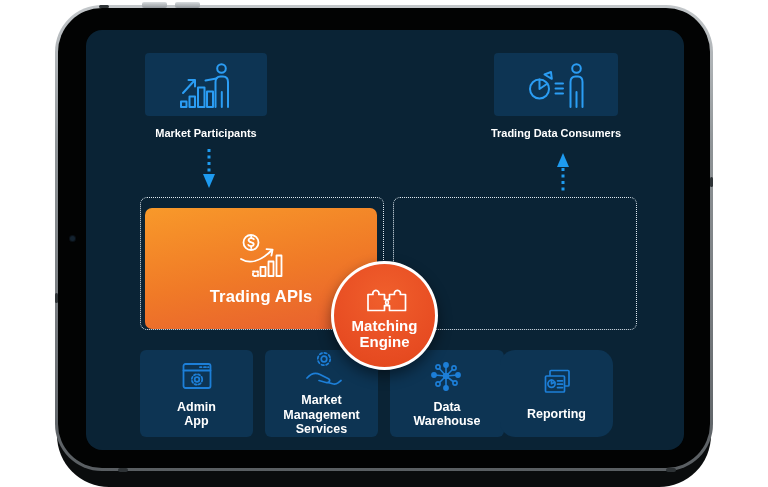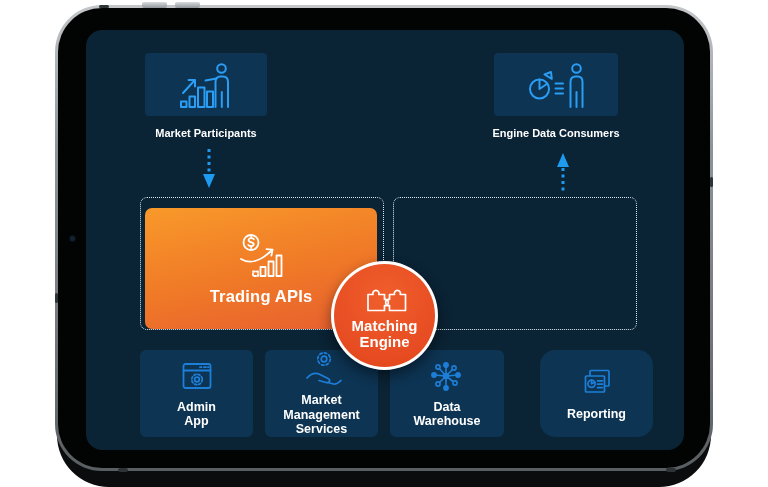--- a/index.html
+++ b/index.html
@@ -90,21 +90,21 @@
         <path d="M19.5 12.5 L26 10 L26.8 16.8 Z"></path>
         <path d="M30.5 21.5 H38 M30.5 26.5 H38 M30.5 31.5 H38"></path>
         <circle cx="51.5" cy="6.5" r="4.3"></circle>
         <path d="M45.5 45 V20 C45.5 16.5 47.5 14.5 50.5 14.5 H53 C55.5 14.5 57.5 16.5 57.5 20 V45"></path>
         <path d="M51.5 30 V45"></path>
       </svg>
     </span>
   </div>
 
   <div class="abs actor-label" style="left:120px;">Market Participants</div>
-  <div class="abs actor-label" style="left:470px;">Engine Data Consumers</div>
+  <div class="abs actor-label" style="left:470px;">Trading Data Consumers</div>
 
   <div class="abs flow-arrow" style="left:202px;top:148px;">
     <svg width="14" height="42" viewBox="0 0 14 42">
       <line x1="7" y1="1" x2="7" y2="25" stroke="currentColor" stroke-width="3" stroke-dasharray="3 3.5"></line>
       <polygon points="1,26 13,26 7,40" fill="currentColor"></polygon>
     </svg>
   </div>
   <div class="abs flow-arrow" style="left:556px;top:151px;">
     <svg width="14" height="42" viewBox="0 0 14 42">
       <polygon points="7,2 1,16 13,16" fill="currentColor"></polygon>
@@ -184,21 +184,21 @@
         <circle cx="8" cy="25" r="2.1" class="fill-tile"></circle>
         <circle cx="4" cy="16" r="2.1" fill="currentColor"></circle>
         <circle cx="8" cy="8" r="2.1" class="fill-tile"></circle>
         <circle cx="16" cy="17" r="2.4" fill="currentColor"></circle>
       </svg>
     </span>
     <div class="service-label">Data
 Warehouse</div>
   </div>
 
-  <div class="abs service-card" style="left:540px;border-radius:15px;">
+  <div class="abs service-card" style="left:500px;border-radius:15px;">
     <span class="s-icon">
       <svg width="34" height="34" viewBox="0 0 34 34" fill="none" stroke="currentColor" stroke-width="1.7" stroke-linecap="round" stroke-linejoin="round">
         <rect x="10" y="4.5" width="19" height="15.5" rx="1"></rect>
         <rect x="5.5" y="10" width="19" height="16" rx="1" class="fill-tile"></rect>
         <circle cx="11.5" cy="17.8" r="3.6"></circle>
         <path d="M11.5 14.2 V17.8 L14.8 16.2"></path>
         <path d="M17.5 14.8 H22.5 M17.5 18.2 H22.5 M17.5 21.6 H22.5"></path>
       </svg>
     </span>
     <div class="service-label">Reporting</div>

